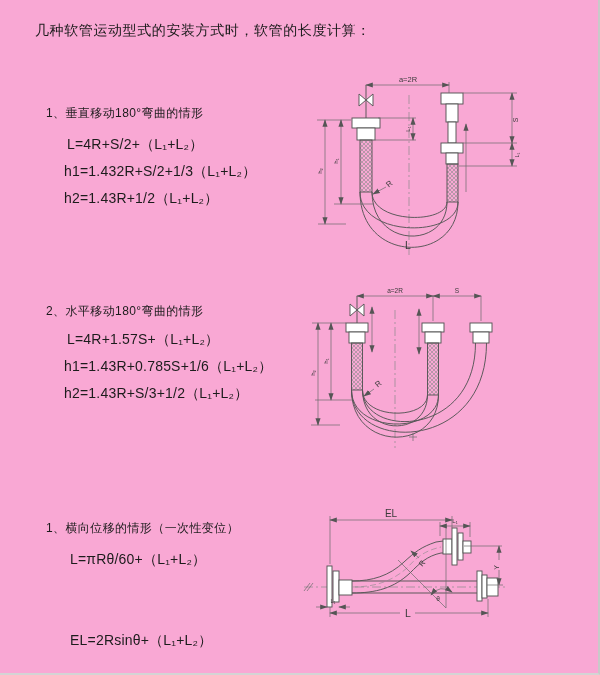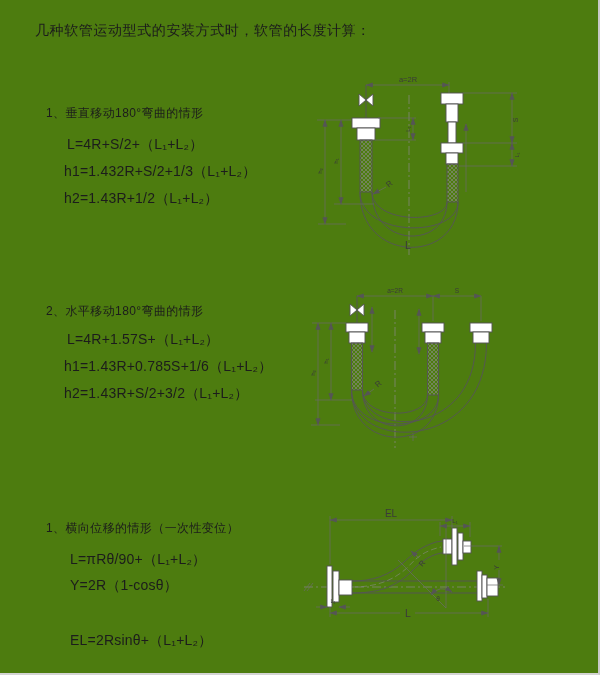--- a/index.html
+++ b/index.html
@@ -1,19 +1,19 @@
 <!DOCTYPE html>
 <html><head>
 <meta charset="utf-8">
 <style>
   html,body{margin:0;padding:0;background:#e8e8e8;}
   .page{
     position:relative;
     width:600px;height:675px;
-    background:#4d7c0f;
+    background:#f9a8d4;
     font-family:"Liberation Sans","DejaVu Sans",sans-serif;
     color:#1c1c1c;
     overflow:hidden;
     border-right:2px solid #c9c9c9;
     border-bottom:2px solid #d4d4d4;
     box-sizing:border-box;
   }
   .title{position:absolute;left:35px;top:22px;font-size:14px;letter-spacing:.6px;white-space:nowrap;}
   .heading{position:absolute;font-size:12px;letter-spacing:.4px;white-space:nowrap;}
   .formula{position:absolute;font-size:14px;letter-spacing:.2px;white-space:nowrap;}
@@ -33,25 +33,24 @@
   <div class="title">几种软管运动型式的安装方式时，软管的长度计算：</div>
 
   <div class="heading" style="left:46px;top:105px">1、垂直移动180°弯曲的情形</div>
   <div class="formula" style="left:67px;top:136px">L=4R+S/2+（L₁+L₂）</div>
   <div class="formula" style="left:64px;top:163px">h1=1.432R+S/2+1/3（L₁+L₂）</div>
   <div class="formula" style="left:64px;top:190px">h2=1.43R+1/2（L₁+L₂）</div>
 
   <div class="heading" style="left:46px;top:303px">2、水平移动180°弯曲的情形</div>
   <div class="formula" style="left:67px;top:331px">L=4R+1.57S+（L₁+L₂）</div>
   <div class="formula" style="left:64px;top:358px">h1=1.43R+0.785S+1/6（L₁+L₂）</div>
-  <div class="formula" style="left:64px;top:385px">h2=1.43R+S/2+3/2（L₁+L₂）</div>
+  <div class="formula" style="left:64px;top:385px">h2=1.43R+S/3+1/2（L₁+L₂）</div>
 
   <div class="heading" style="left:46px;top:520px">1、横向位移的情形（一次性变位）</div>
-  <div class="formula" style="left:70px;top:551px">L=πRθ/90+（L₁+L₂）</div>
-  <div class="formula" style="left:70px;top:577px">Y=2R（1-cosθ）</div>
+  <div class="formula" style="left:70px;top:551px">L=πRθ/60+（L₁+L₂）</div>
   <div class="formula" style="left:70px;top:632px">EL=2Rsinθ+（L₁+L₂）</div>
 
   <svg class="dia" style="left:310px;top:68px" width="250" height="196" viewBox="310 68 250 196">
     <defs>
       <pattern id="braidA" patternUnits="userSpaceOnUse" width="4" height="4">
         <path d="M0 4 L4 0 M0 0 L4 4" stroke="#8b8b8b" stroke-width=".6"></path>
       </pattern>
       <marker id="ar1" viewBox="0 0 10 10" refX="8.5" refY="5" markerWidth="8" markerHeight="8" orient="auto-start-reverse" markerUnits="userSpaceOnUse">
         <path d="M0 1.8 L9.5 5 L0 8.2 z" fill="#555"></path>
       </marker>

